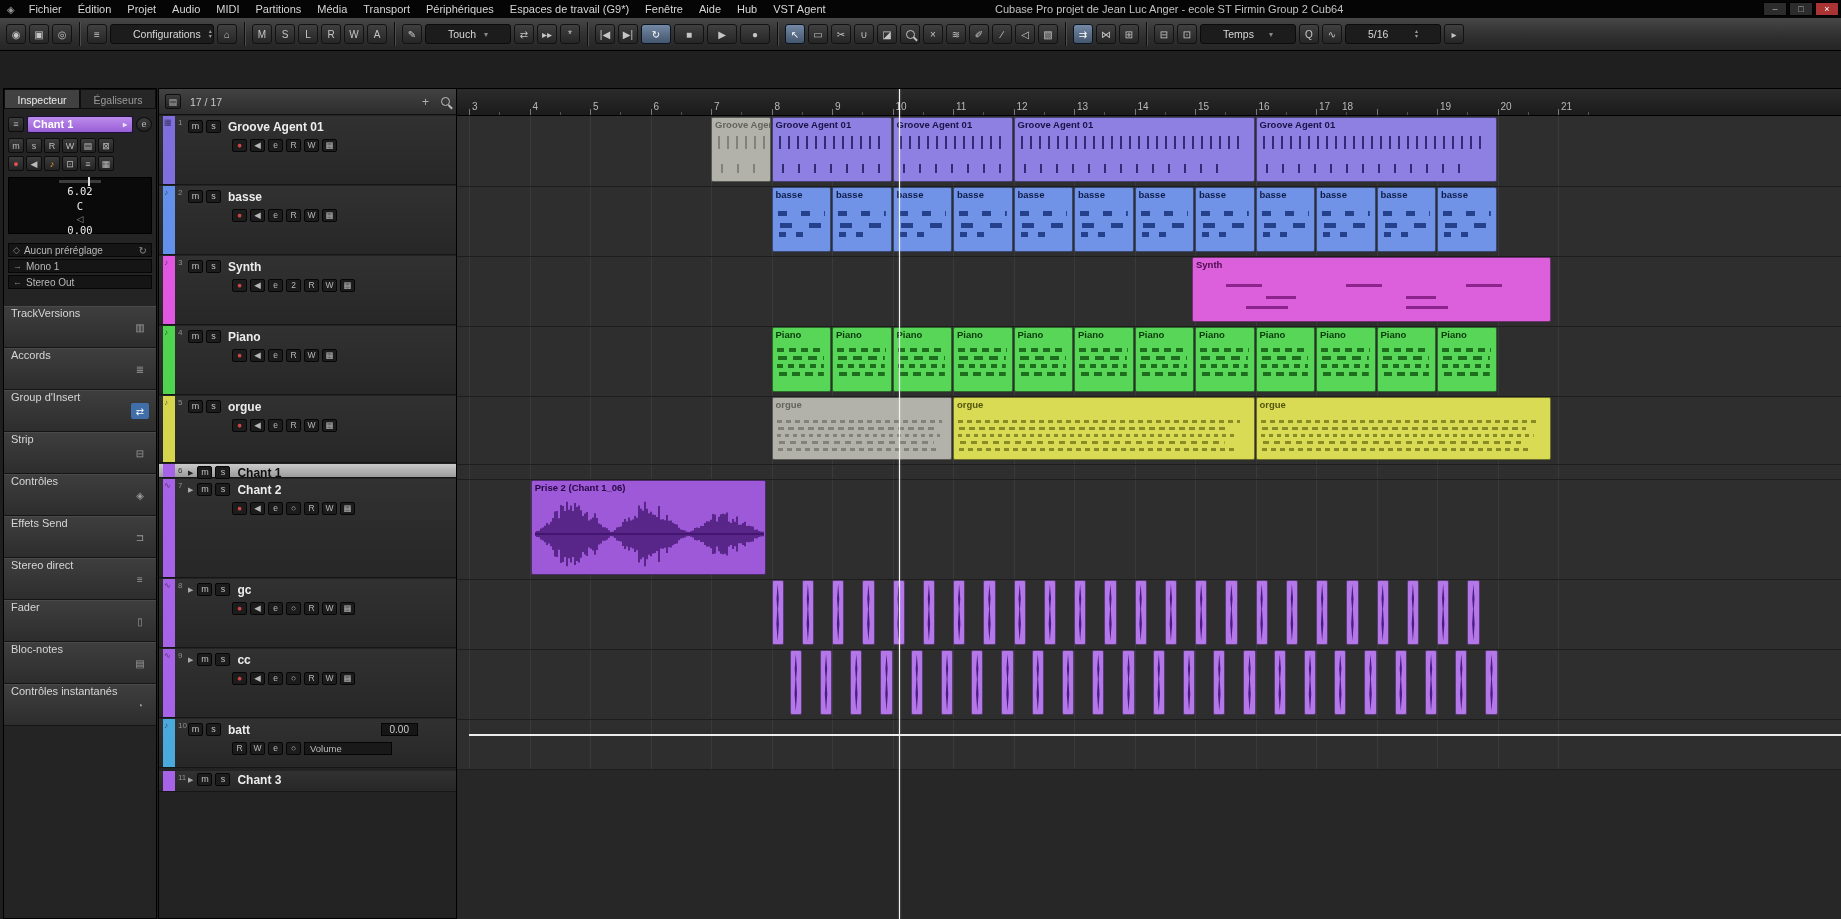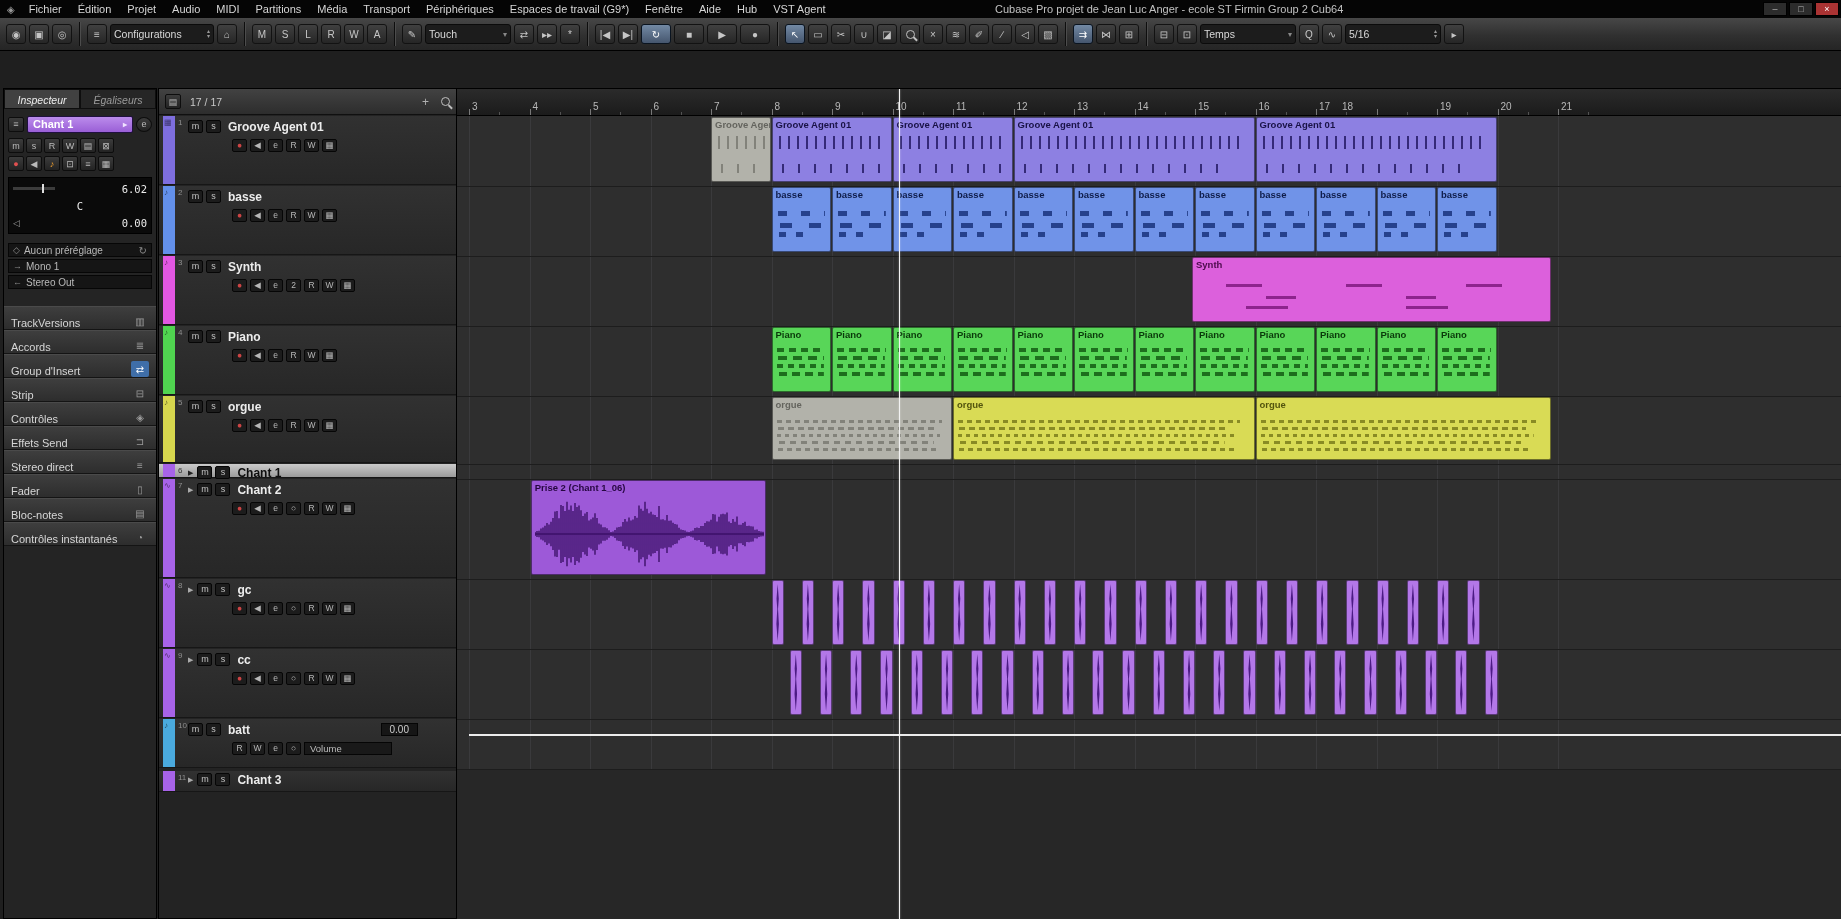--- a/index.html
+++ b/index.html
@@ -15,56 +15,56 @@
 #win-controls{position:absolute;right:2px;top:2px;display:flex;gap:2px;}
 .wbtn{width:24px;height:14px;line-height:12px;text-align:center;font-size:9px;color:#bbb;background:#2c2c2c;border:1px solid #000;}
 .wbtn.close{background:#a33;color:#fff;}
 
 
 #toolbar{position:absolute;top:18px;left:0;right:0;height:33px;background:linear-gradient(#474747,#303030 55%,#252525);border-bottom:1px solid #000;display:flex;align-items:center;padding:0 6px;gap:3px;z-index:19;}
 .tb-btn{height:20px;min-width:20px;padding:0 3px;display:flex;align-items:center;justify-content:center;background:linear-gradient(#404040,#262626);border:1px solid #121212;border-radius:3px;color:#c6c6c6;font-size:10px;cursor:default;white-space:nowrap;}
 .tb-btn.wide{min-width:30px;}
 .tb-btn.active{background:linear-gradient(#7289a4,#45566e);color:#fff;border-color:#0a1420;}
 .tb-sep{width:1px;height:24px;background:#0e0e0e;box-shadow:1px 0 0 #4c4c4c;margin:0 4px;}
-.tb-drop{height:20px;display:flex;align-items:center;background:#1c1c1c;border:1px solid #0b0b0b;border-radius:3px;color:#d8d8d8;padding:0 3px;gap:6px;font-size:10.5px;}
+.tb-drop{height:20px;display:flex;align-items:center;background:#1c1c1c;border:1px solid #0b0b0b;border-radius:3px;color:#d8d8d8;padding:0 22px;gap:6px;font-size:10.5px;}
 .tb-drop .dlab{flex:1;white-space:nowrap;}
 .tb-drop .dar{color:#888;font-size:8px;}
 .tb-step{display:flex;flex-direction:column;font-size:6px;color:#999;line-height:5px;margin-left:2px;text-align:center;}
 .mag{position:relative;width:9px;height:9px;border:1.5px solid #c0c0c0;border-radius:50%;display:inline-block;}
 .mag::after{content:"";position:absolute;width:5px;height:1.5px;background:#c0c0c0;transform:rotate(45deg);right:-4px;bottom:-2px;}
 
 
 #infoline{position:absolute;top:51px;left:0;right:0;height:29px;background:linear-gradient(#353535,#2a2a2a);border-bottom:1px solid #0a0a0a;line-height:29px;padding-left:8px;color:#9c9c9c;font-size:11px;}
 
 
 #inspector{position:absolute;left:3px;top:88px;width:154px;bottom:0;background:#242424;border:1px solid #000;}
-.itabs{display:flex;height:20px;background:#1b1b1b;font-style:italic;}
+.itabs{display:flex;height:20px;background:#1b1b1b;}
 .itab{flex:1;text-align:center;line-height:20px;font-size:10.5px;color:#9a9a9a;background:#262626;border:1px solid #0e0e0e;cursor:default;}
 .itab.active{background:#414141;color:#ececec;}
 .ibody{padding:6px 4px;}
 .iname-row{display:flex;align-items:center;gap:3px;height:18px;margin-bottom:5px;}
 .isq{min-width:16px;height:15px;background:linear-gradient(#3c3c3c,#232323);border:1px solid #0d0d0d;border-radius:2px;color:#bbb;font-size:9px;display:inline-flex;align-items:center;justify-content:center;}
 .isq.rec{color:#e05050;}
 .isq.note{color:#f0a030;}
 .isq.round{border-radius:50%;}
 .iname{flex:1;height:17px;border-radius:2px;color:#fff;font-weight:bold;font-size:11px;display:flex;align-items:center;padding:0 5px;justify-content:space-between;border:1px solid #201040;}
 .iname .carot{font-size:8px;color:#efe2ff;}
 .ibtnrow{display:flex;gap:2px;margin-bottom:3px;}
 .ivol{background:#0a0a0a;border:1px solid #000;margin:6px 0 9px;padding:2px 4px;}
-.ivrow{display:flex;align-items:center;justify-content:space-between;height:17px;}
+.ivrow{display:flex;align-items:center;justify-content:space-between;height:17px;flex-direction:column;}
 .ivrow.pan{justify-content:center;}
 .ivval{font-family:"DejaVu Sans Mono",monospace;font-size:10.5px;color:#ececec;}
 .islider{width:42px;height:3px;background:#3c3c3c;position:relative;}
 .islider::after{content:"";position:absolute;left:70%;top:-3px;width:2px;height:9px;background:#ddd;}
 .spk{color:#9a9a9a;font-size:9px;}
 .irow{display:flex;align-items:center;height:14px;background:#151515;border:1px solid #060606;margin-bottom:2px;padding:0 4px;gap:4px;font-size:10px;color:#b8b8b8;white-space:nowrap;}
 .irow .ic{color:#8a8a8a;font-size:9px;}
 .irow .ric{margin-left:auto;color:#8a8a8a;}
 #isections{margin-top:17px;margin-left:-4px;margin-right:-4px;}
-.isec{height:24px;background:linear-gradient(#3e3e3e,#2d2d2d);border-bottom:1px solid #141414;border-top:1px solid #4a4a4a;display:flex;align-items:flex-end;padding:0 7px;color:#d6d6d6;font-size:11px;cursor:default;}
+.isec{height:42px;background:linear-gradient(#3e3e3e,#2d2d2d);border-bottom:1px solid #141414;border-top:1px solid #4a4a4a;display:flex;align-items:flex-start;padding:0 7px;color:#d6d6d6;font-size:11px;cursor:default;flex-direction:column;}
 .isec .sic{margin-left:auto;width:18px;height:16px;display:flex;align-items:center;justify-content:center;color:#9a9a9a;font-size:10px;border-radius:2px;}
 .isec .sic.active{background:#3f6ea8;color:#fff;}
 
 
 #tracklist{position:absolute;left:158px;top:88px;width:299px;bottom:0;background:#232323;border:1px solid #000;}
 #tl-header{position:absolute;top:0;left:0;right:0;height:26px;background:linear-gradient(#424242,#2d2d2d);border-bottom:1px solid #101010;display:flex;align-items:center;padding:0 6px;gap:9px;}
 #tl-counter{color:#c8c8c8;font-size:10.5px;}
 #tl-right{margin-left:auto;display:flex;align-items:center;gap:12px;color:#b0b0b0;font-size:12px;}
 #tl-rows{position:absolute;inset:0;}
 .trow{position:absolute;left:0;width:100%;background:linear-gradient(#313131,#272727);border-bottom:1px solid #161616;}

